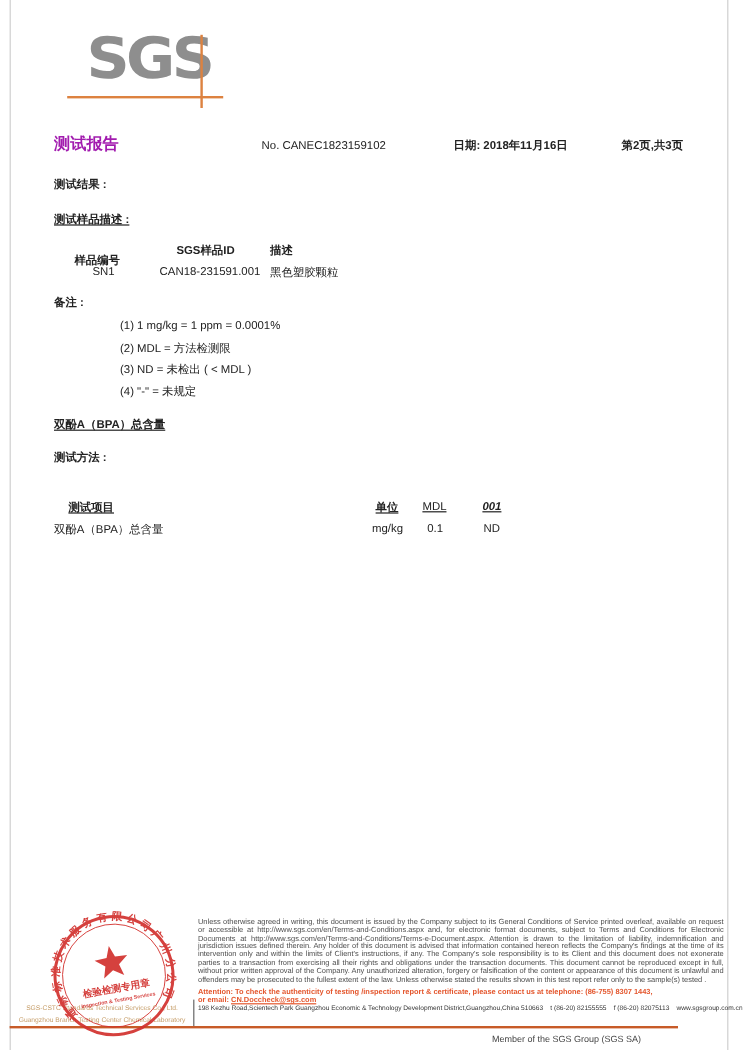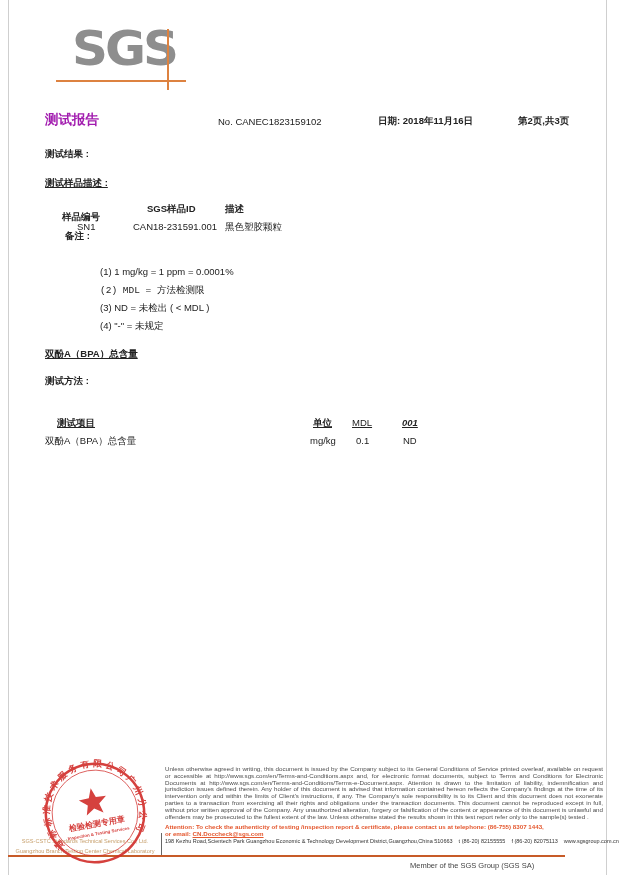--- a/index.html
+++ b/index.html
@@ -47,23 +47,23 @@
   <div class="abs body-bold" style="left:45px;top:148px;">测试结果 :</div>
 
   <div class="abs body-bold u" style="left:45px;top:177px;">测试样品描述 :</div>
   <div class="abs body-bold" style="left:62px;top:211px;font-family:Liberation Serif, serif;">样品编号</div>
   <div class="abs body-bold" style="left:147px;top:203px;">SGS样品ID</div>
   <div class="abs body-bold" style="left:225px;top:203px;">描述</div>
   <div class="abs body-txt" style="left:77px;top:221px;">SN1</div>
   <div class="abs body-txt" style="left:133px;top:221px;">CAN18-231591.001</div>
   <div class="abs body-txt" style="left:225px;top:221px;">黑色塑胶颗粒</div>
 
-  <div class="abs body-bold" style="left:45px;top:230px;margin-left:20px;">备注 :</div>
+  <div class="abs body-bold" style="left:45px;top:246px;">备注 :</div>
   <div class="abs body-txt" style="left:100px;top:266px;">(1) 1 mg/kg = 1 ppm = 0.0001%</div>
-  <div class="abs body-txt" style="left:100px;top:284px;font-family:Liberation Mono, monospace;">(2) MDL = 方法检测限</div>
+  <div class="abs body-txt" style="left:100px;top:284px;">(2) MDL = 方法检测限</div>
   <div class="abs body-txt" style="left:100px;top:302px;">(3) ND = 未检出 ( &lt; MDL )</div>
   <div class="abs body-txt" style="left:100px;top:320px;">(4) "-" = 未规定</div>
 
   <div class="abs body-bold u" style="left:45px;top:348px;">双酚A（BPA）总含量</div>
   <div class="abs body-bold" style="left:45px;top:375px;">测试方法 :</div>
 
   <div class="abs body-bold u" style="left:57px;top:417px;text-decoration:underline;">测试项目</div>
   <div class="abs body-bold u" style="left:313px;top:417px;">单位</div>
   <div class="abs body-txt u" style="left:352px;top:417px;">MDL</div>
   <div class="abs body-txt u it" style="left:402px;top:417px;font-weight:bold;">001</div>

